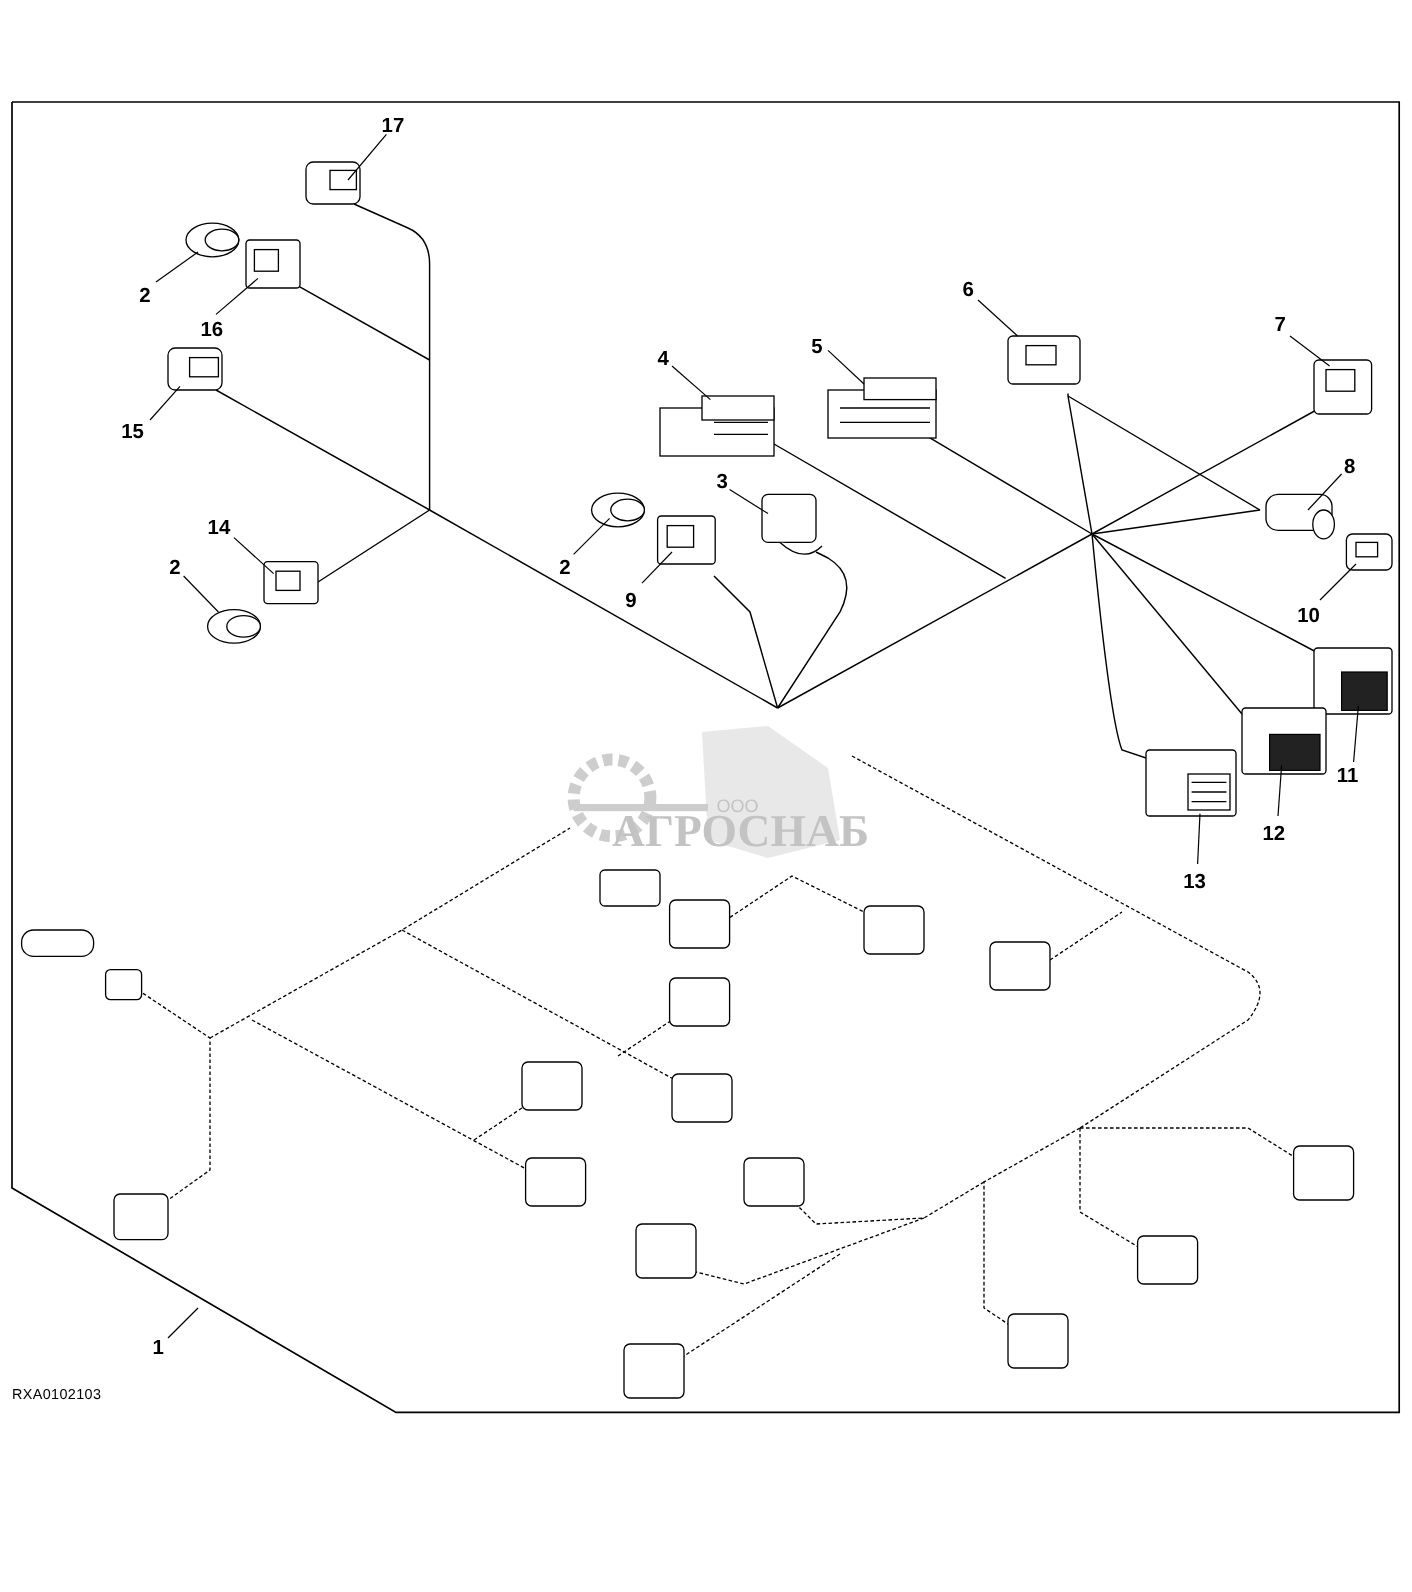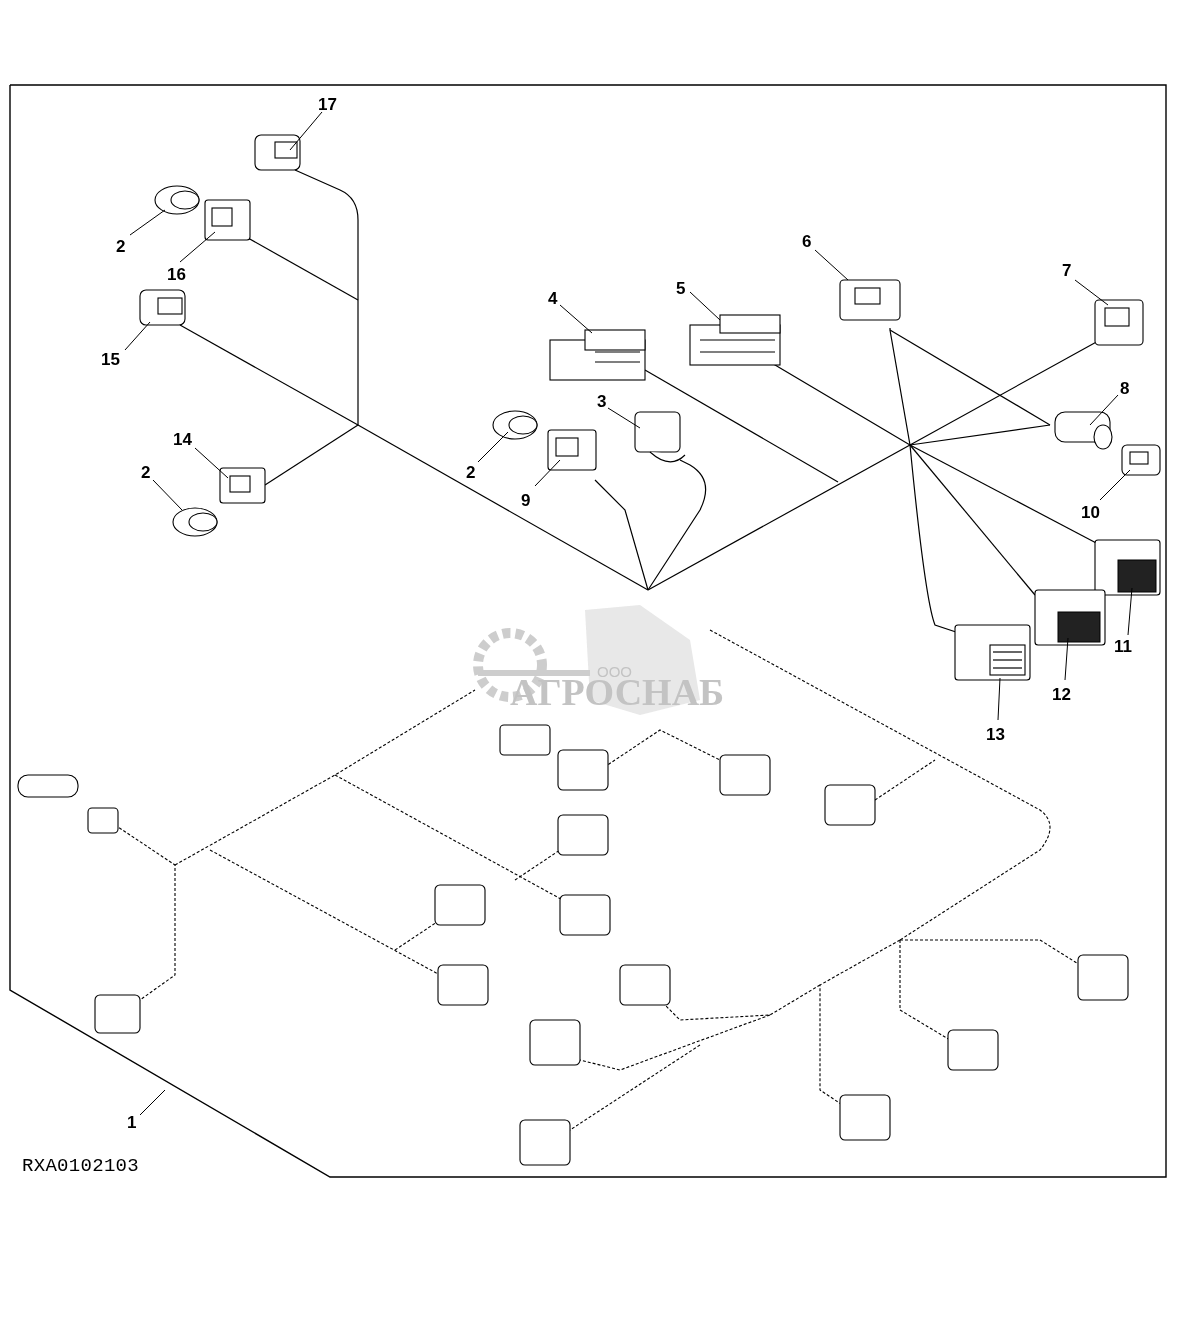--- a/index.html
+++ b/index.html
@@ -1,19 +1,19 @@
 <!DOCTYPE html>
 <html><head>
 <meta charset="utf-8">
 <style>
   html, body { margin: 0; padding: 0; background: #ffffff; }
   body { width: 1177px; height: 1327px; position: relative; overflow: hidden; font-family: "Liberation Sans", sans-serif; }
   #diagram { position: absolute; left: 0; top: 0; width: 1177px; height: 1327px; }
   .callout { font-family: "Liberation Sans", sans-serif; font-weight: bold; font-size: 17px; fill: #000; }
-  .figure-id { position: absolute; left: 10px; top: 1155px; font-size: 19px; color: #000; font-family: Liberation Mono, monospace; letter-spacing: 0.3px; margin-left: 12px; }
+  .figure-id { position: absolute; left: 10px; top: 1155px; font-size: 12px; color: #000; font-family: Liberation Sans, sans-serif; letter-spacing: 0.3px; }
   .wire { fill: none; stroke: #000; stroke-width: 1.2; }
   .dash { fill: none; stroke: #000; stroke-width: 1.1; stroke-dasharray: 3 2; }
   .conn { fill: #fff; stroke: #000; stroke-width: 1.1; }
   .conn-dark { fill: #222; stroke: #000; stroke-width: 1; }
   .leader { stroke: #000; stroke-width: 1; }
   .wm { fill: #cfcfcf; }
   .wm-text { font-family: "Liberation Serif", serif; font-size: 38px; fill: #bdbdbd; font-weight: bold; }
   .wm-ooo { font-family: "Liberation Sans", sans-serif; font-size: 15px; fill: #bdbdbd; }
 </style>
 </head>

